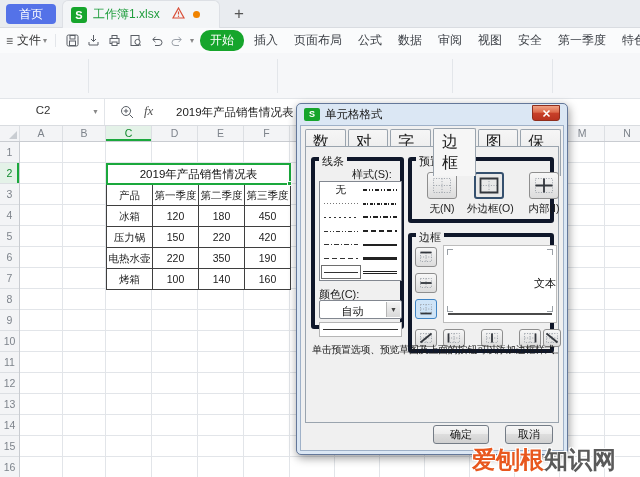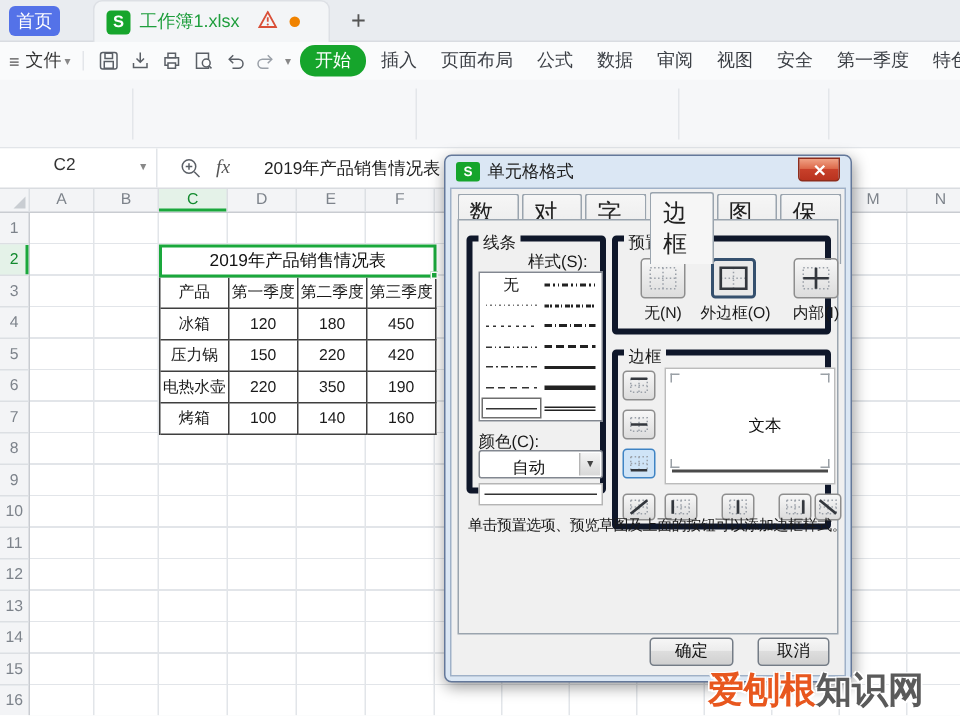--- a/index.html
+++ b/index.html
@@ -4,21 +4,21 @@
 <style>
   html,body{margin:0;padding:0;background:#fff;}
   *{box-sizing:border-box;}
   body{font-family:"Liberation Sans","DejaVu Sans",sans-serif;}
   #app{position:relative;width:640px;height:477px;overflow:hidden;background:#fff;
        font-size:12px;color:#333;}
   .abs{position:absolute;}
 
   
   #tabbar{position:absolute;left:0;top:0;width:640px;height:28px;background:#e9ecf0;border-bottom:1px solid #d9dce1;}
-  #tab-home{position:absolute;left:6px;top:4px;width:34px;height:20px;border-radius:4px;
+  #tab-home{position:absolute;left:6px;top:4px;width:50px;height:20px;border-radius:4px;
     background:var(--tab-blue,#5472e8);color:#fff;text-align:center;line-height:20px;font-size:12px;}
   #tab-doc{position:absolute;left:62px;top:0;width:158px;height:28px;background:#f3f5f7;
     border-radius:6px 6px 0 0;border:1px solid #dde0e5;border-bottom:none;display:flex;align-items:center;padding:0 8px;}
   .s-logo{width:16px;height:16px;border-radius:3px;background:var(--green,#16a52c);color:#fff;
     font-weight:bold;font-size:11px;text-align:center;line-height:16px;flex:0 0 16px;}
   #doc-title{color:#1f9e3d;font-size:12px;margin-left:6px;white-space:nowrap;}
   #warn-icon{margin-left:12px;}
   #mod-dot{width:7px;height:7px;border-radius:50%;background:#f08300;margin-left:8px;}
   #tab-new{position:absolute;left:228px;top:2px;width:22px;height:24px;font-size:17px;color:#555;text-align:center;line-height:24px;}
 
@@ -129,21 +129,21 @@
   #grp-border{left:102px;top:86px;right:4px;height:120px;}
   .bbtn{position:absolute;width:22px;height:20px;border:1px solid #8e8e8e;border-radius:3px;
     background:linear-gradient(#f7f7f7,#dcdcdc);display:flex;align-items:center;justify-content:center;}
   .bbtn.selected{background:#cfe4f7;border-color:#3f84c4;}
   #bpreview{position:absolute;left:31px;top:8px;width:114px;height:78px;background:#fff;border:1px solid #bcbcbc;}
   .cmark{position:absolute;width:6px;height:6px;border-color:#9aa0a6;border-style:solid;border-width:0;}
   .cm-tl{left:3px;top:3px;border-left-width:1px;border-top-width:1px;}
   .cm-tr{right:3px;top:3px;border-right-width:1px;border-top-width:1px;}
   .cm-bl{left:3px;bottom:10px;border-left-width:1px;border-bottom-width:1px;}
   .cm-br{right:3px;bottom:10px;border-right-width:1px;border-bottom-width:1px;}
-  #bpreview .ptext{position:absolute;left:0;right:0;top:30px;text-align:center;font-size:11px;color:#111;margin-left:20px;}
+  #bpreview .ptext{position:absolute;left:0;right:0;top:30px;text-align:right;font-size:11px;color:#111;margin-left:20px;}
   #bpreview .bline{position:absolute;left:4px;right:4px;bottom:7px;height:2px;background:#4a4a4a;}
   #help-text{position:absolute;left:6px;top:196px;font-size:10px;letter-spacing:-0.3px;color:#1a1a1a;white-space:nowrap;font-family:Liberation Serif, serif;}
   #d-buttons{position:absolute;right:10px;bottom:6px;display:flex;gap:16px;}
   .wbtn{height:19px;border:1px solid #747c86;border-radius:3px;font-size:11px;color:#111;text-align:center;line-height:17px;
     background:linear-gradient(#f6f6f6 0%,#ececec 45%,#dedede 46%,#d0d0d0 100%);}
   #btn-ok{width:56px;}
   #btn-cancel{width:48px;}
 
   
   #watermark{position:absolute;left:472px;top:444px;z-index:30;font-size:24px;font-weight:bold;white-space:nowrap;

